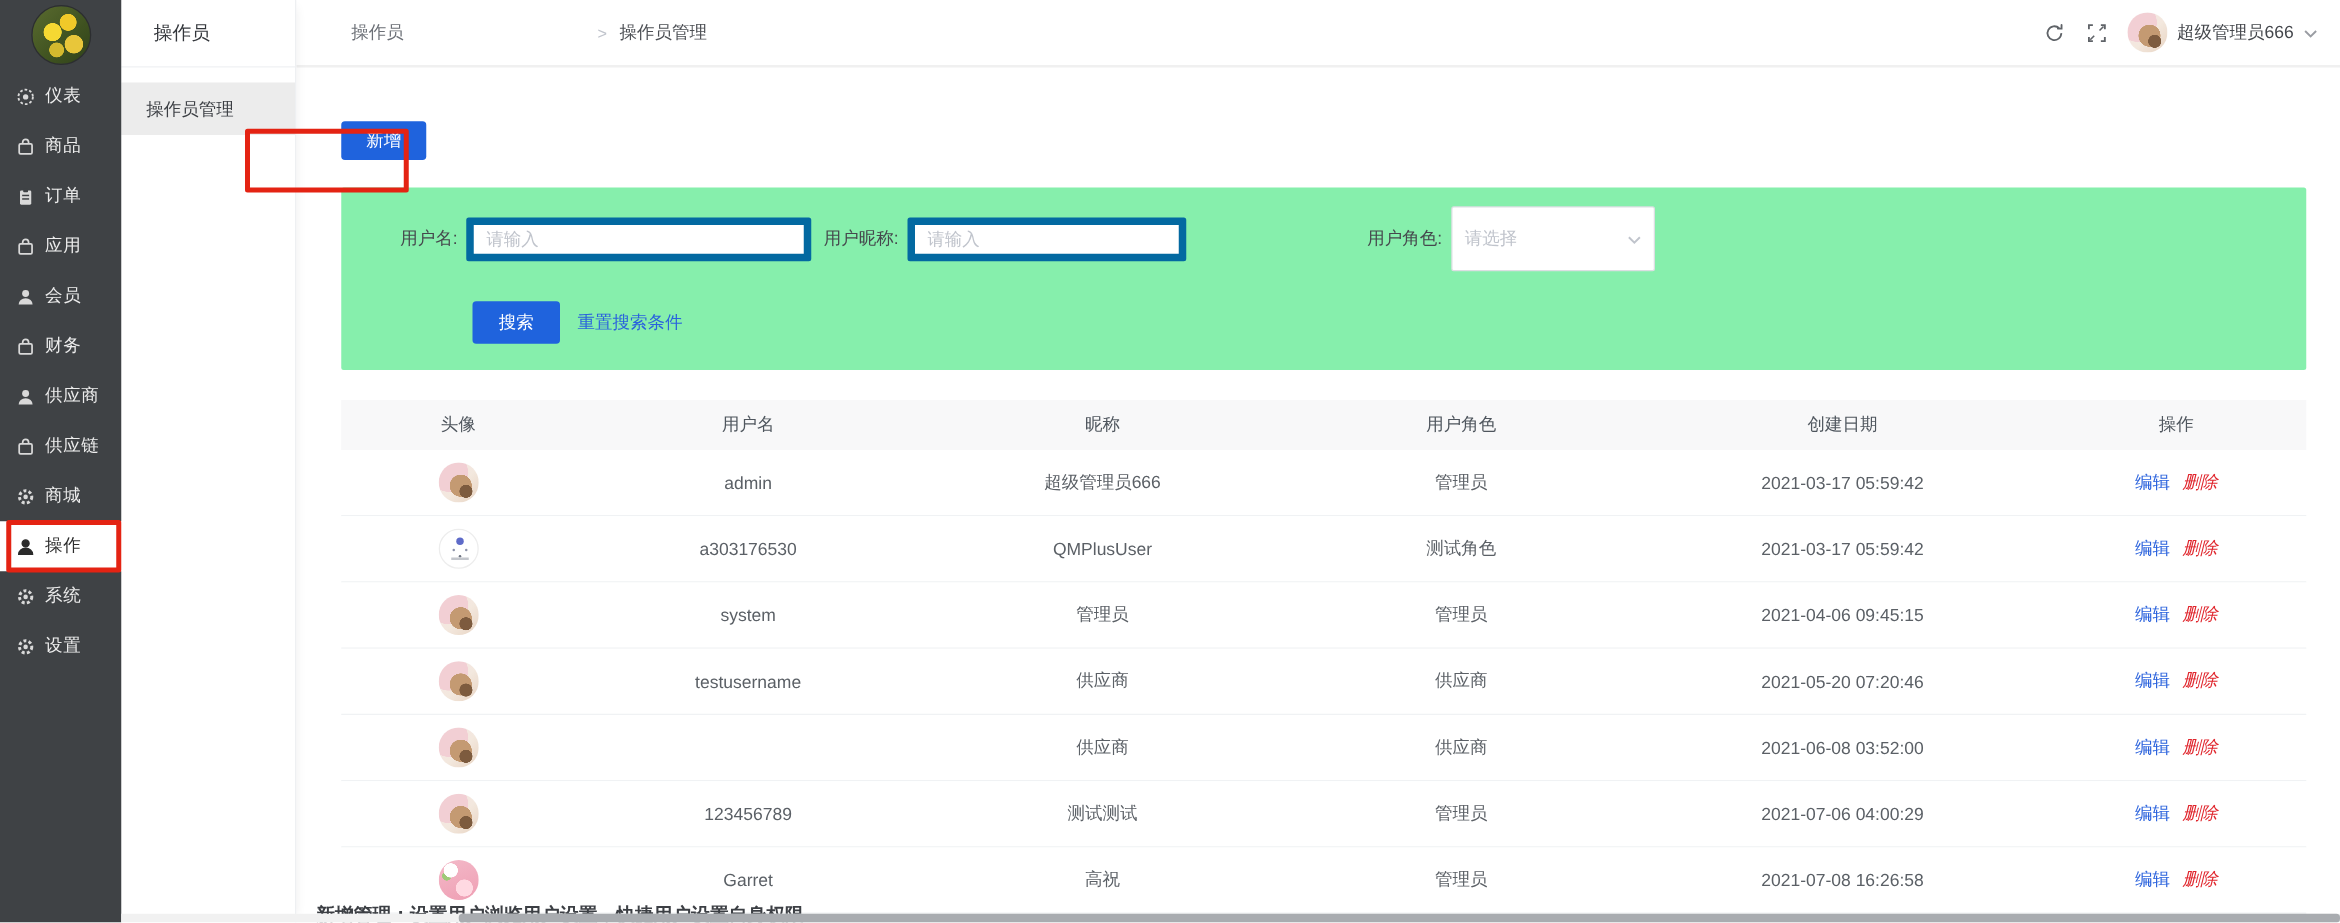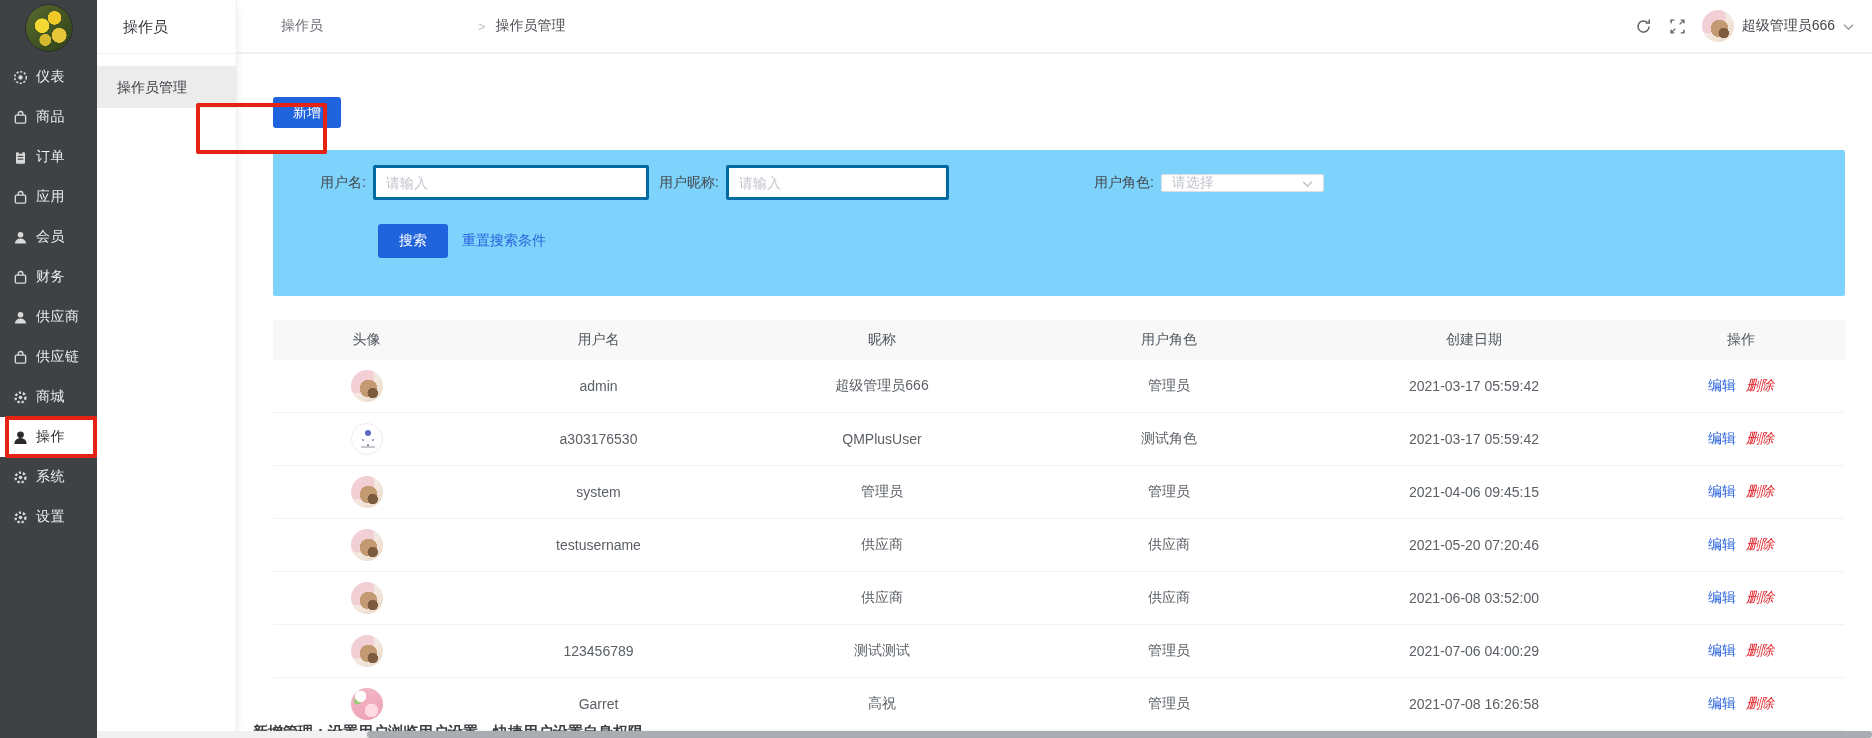--- a/index.html
+++ b/index.html
@@ -56,32 +56,32 @@
       radial-gradient(circle at 55% 58%, #c49a72 0 34%, rgba(0,0,0,0) 35%),
       radial-gradient(circle at 25% 25%, #f2cfd4 0 45%, rgba(0,0,0,0) 46%),
       linear-gradient(135deg,#f6e3e6 0%,#f3e8de 55%,#e8d4c2 100%); }
   .uname { color:#44474c; }
 
   
   .content { position:relative; flex:1 1 auto; padding:0 27px 0 36px; overflow:hidden; }
   .btn { border:none; border-radius:3px; color:#fff; background:#1f63dd; cursor:pointer;
     font-family:inherit; font-size:14px; }
   .btn-add { margin-top:43px; width:68px; height:31px; display:block; }
-  .search-panel { margin-top:22px; height:146px; background:#7dd3fc; border-radius:2px; }
+  .search-panel { margin-top:22px; height:146px; background:#86efac; border-radius:2px; }
   .fields { display:flex; align-items:center; padding-top:15px; }
   .f-label { color:#45484d; white-space:nowrap; }
   .fl-1 { width:100px; text-align:right; padding-right:7px; }
   .fl-2 { margin-left:10px; padding-right:7px; }
   .fl-3 { margin-left:145px; padding-right:7px; }
-  .tin { height:35px; border:3px solid #0369a1; border-radius:2px; background:#fff; padding:0 10px;
+  .tin { height:35px; border:6px solid #0369a1; border-radius:2px; background:#fff; padding:0 10px;
     font-family:inherit; font-size:14px; color:#515a6e; outline:none; }
   .tin::placeholder { color:#c0c4cc; }
   .in-1 { width:276px; }
   .in-2 { width:223px; }
-  .sel { width:163px; height:18px; border:1px solid #dcdee2; border-radius:2px; background:#fff;
+  .sel { width:163px; height:52px; border:1px solid #dcdee2; border-radius:2px; background:#fff;
     display:flex; align-items:center; padding:0 10px; cursor:pointer; }
   .sel .ph { color:#c0c4cc; flex:1; }
   .sel .chev { color:#c0c4cc; }
   .actions { display:flex; align-items:center; margin-top:24px; padding-left:105px; }
   .btn-search { width:70px; height:34px; }
   .reset-link { margin-left:14px; color:#2a62dd; cursor:pointer; text-decoration:none; }
 
   
   .tbl { margin-top:24px; width:1572px; }
   .trow { display:flex; align-items:center; }

